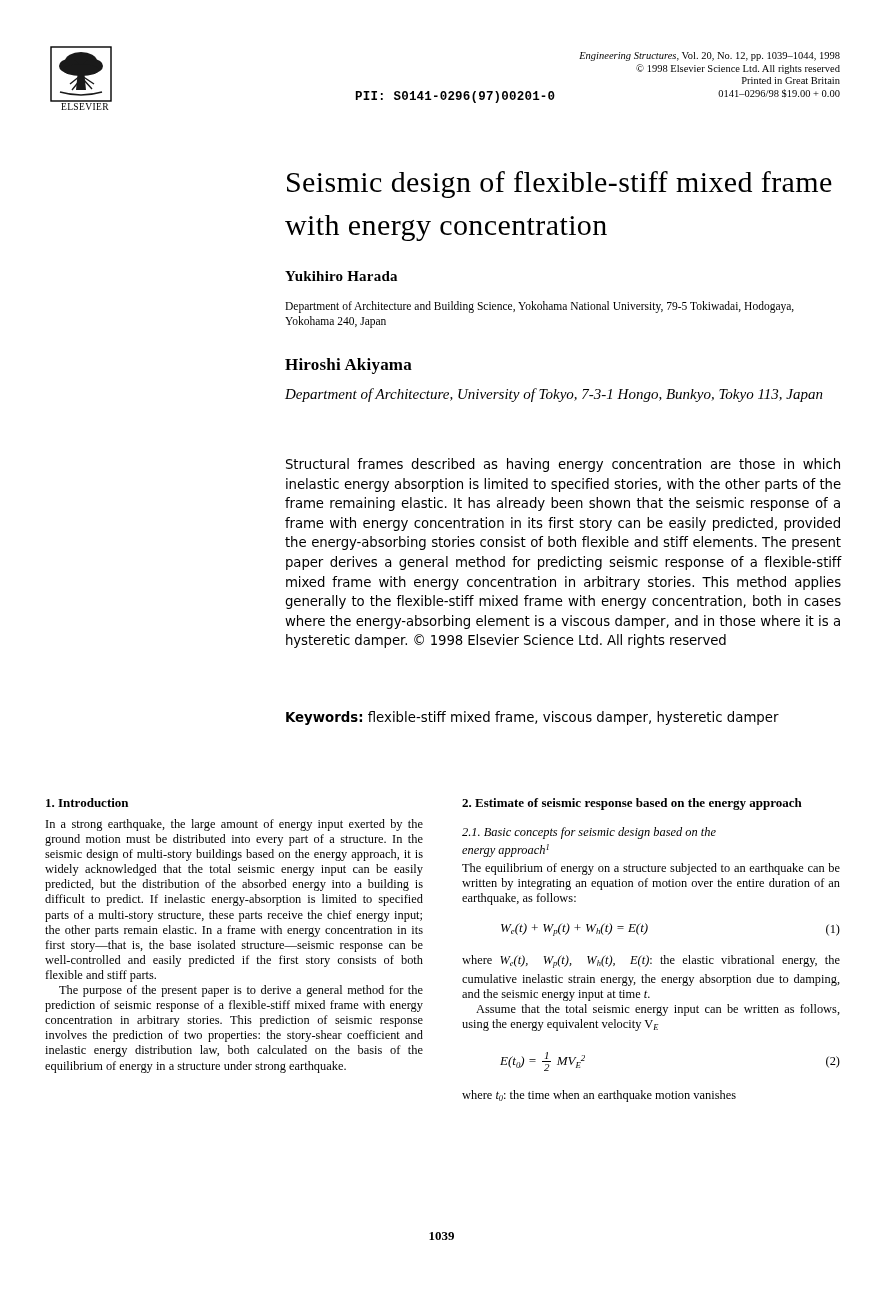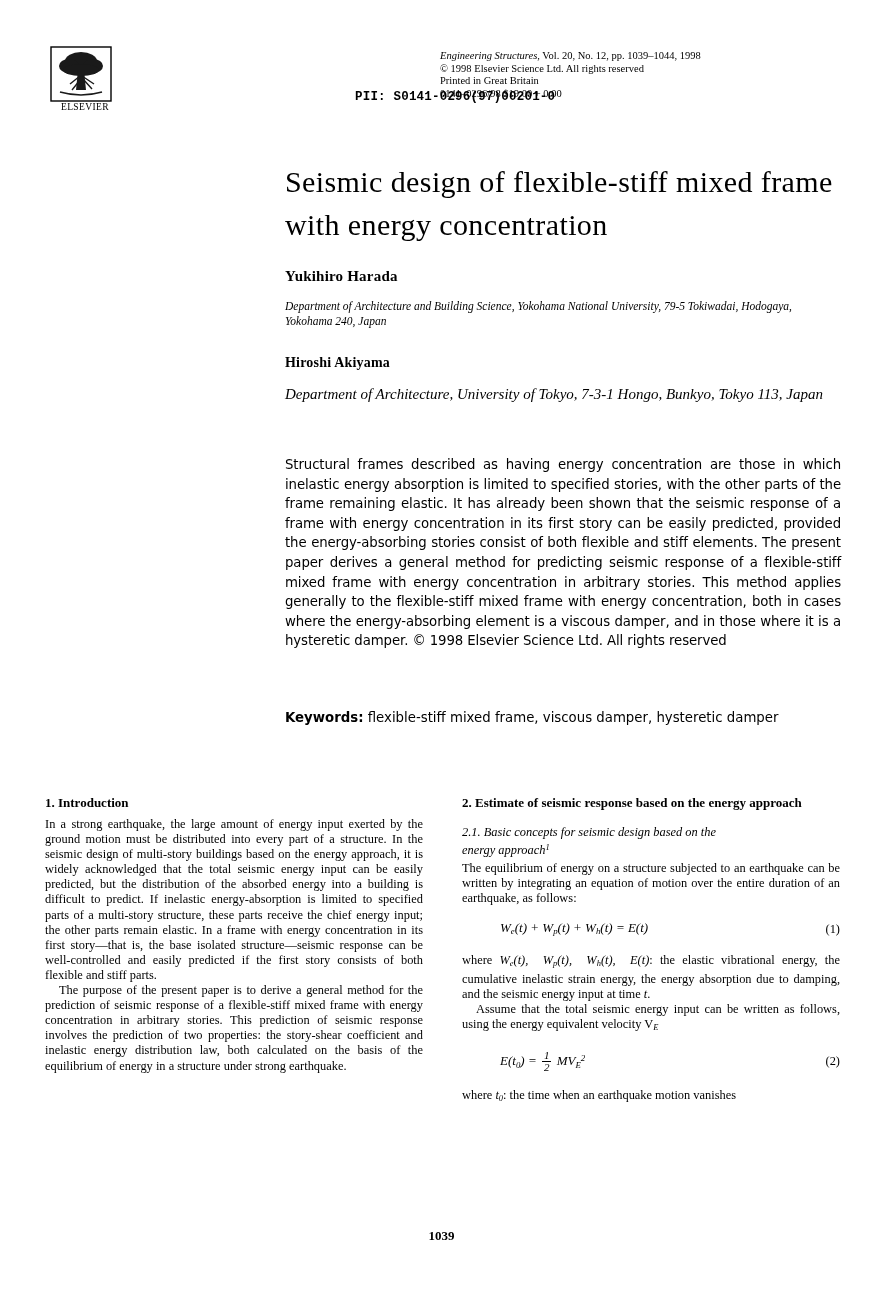--- a/index.html
+++ b/index.html
@@ -59,21 +59,21 @@
     font-family: Liberation Mono, monospace;
     font-weight: bold;
     font-size: 12.5px;
     letter-spacing: 0.2px;
   }
   .journal-info {
     position: absolute;
     right: 0px;
     top: 8px;
     width: 400px;
-    text-align: left;
+    text-align: right;
     font-size: 10.5px;
     line-height: 12.5px;
   }
   .journal-info .ital { font-style: italic; }
 
   
   .title {
     position: absolute;
     left: 285px;
     top: 140px;
@@ -93,28 +93,27 @@
     font-size: 15px;
     font-weight: bold;
     letter-spacing: 0.2px;
   }
   .affil1 {
     position: absolute;
     left: 285px;
     top: 299px;
     width: 540px;
     font-size: 11.5px;
-    font-style: italic;
     line-height: 15px;
   }
   .author2 {
     position: absolute;
     left: 285px;
     top: 355px;
-    font-size: 14px;
+    font-size: 17px;
     font-weight: bold;
     letter-spacing: 0.2px;
   }
   .affil2 {
     position: absolute;
     left: 285px;
     top: 387px;
     width: 560px;
     font-size: 15px;
     font-style: italic;

